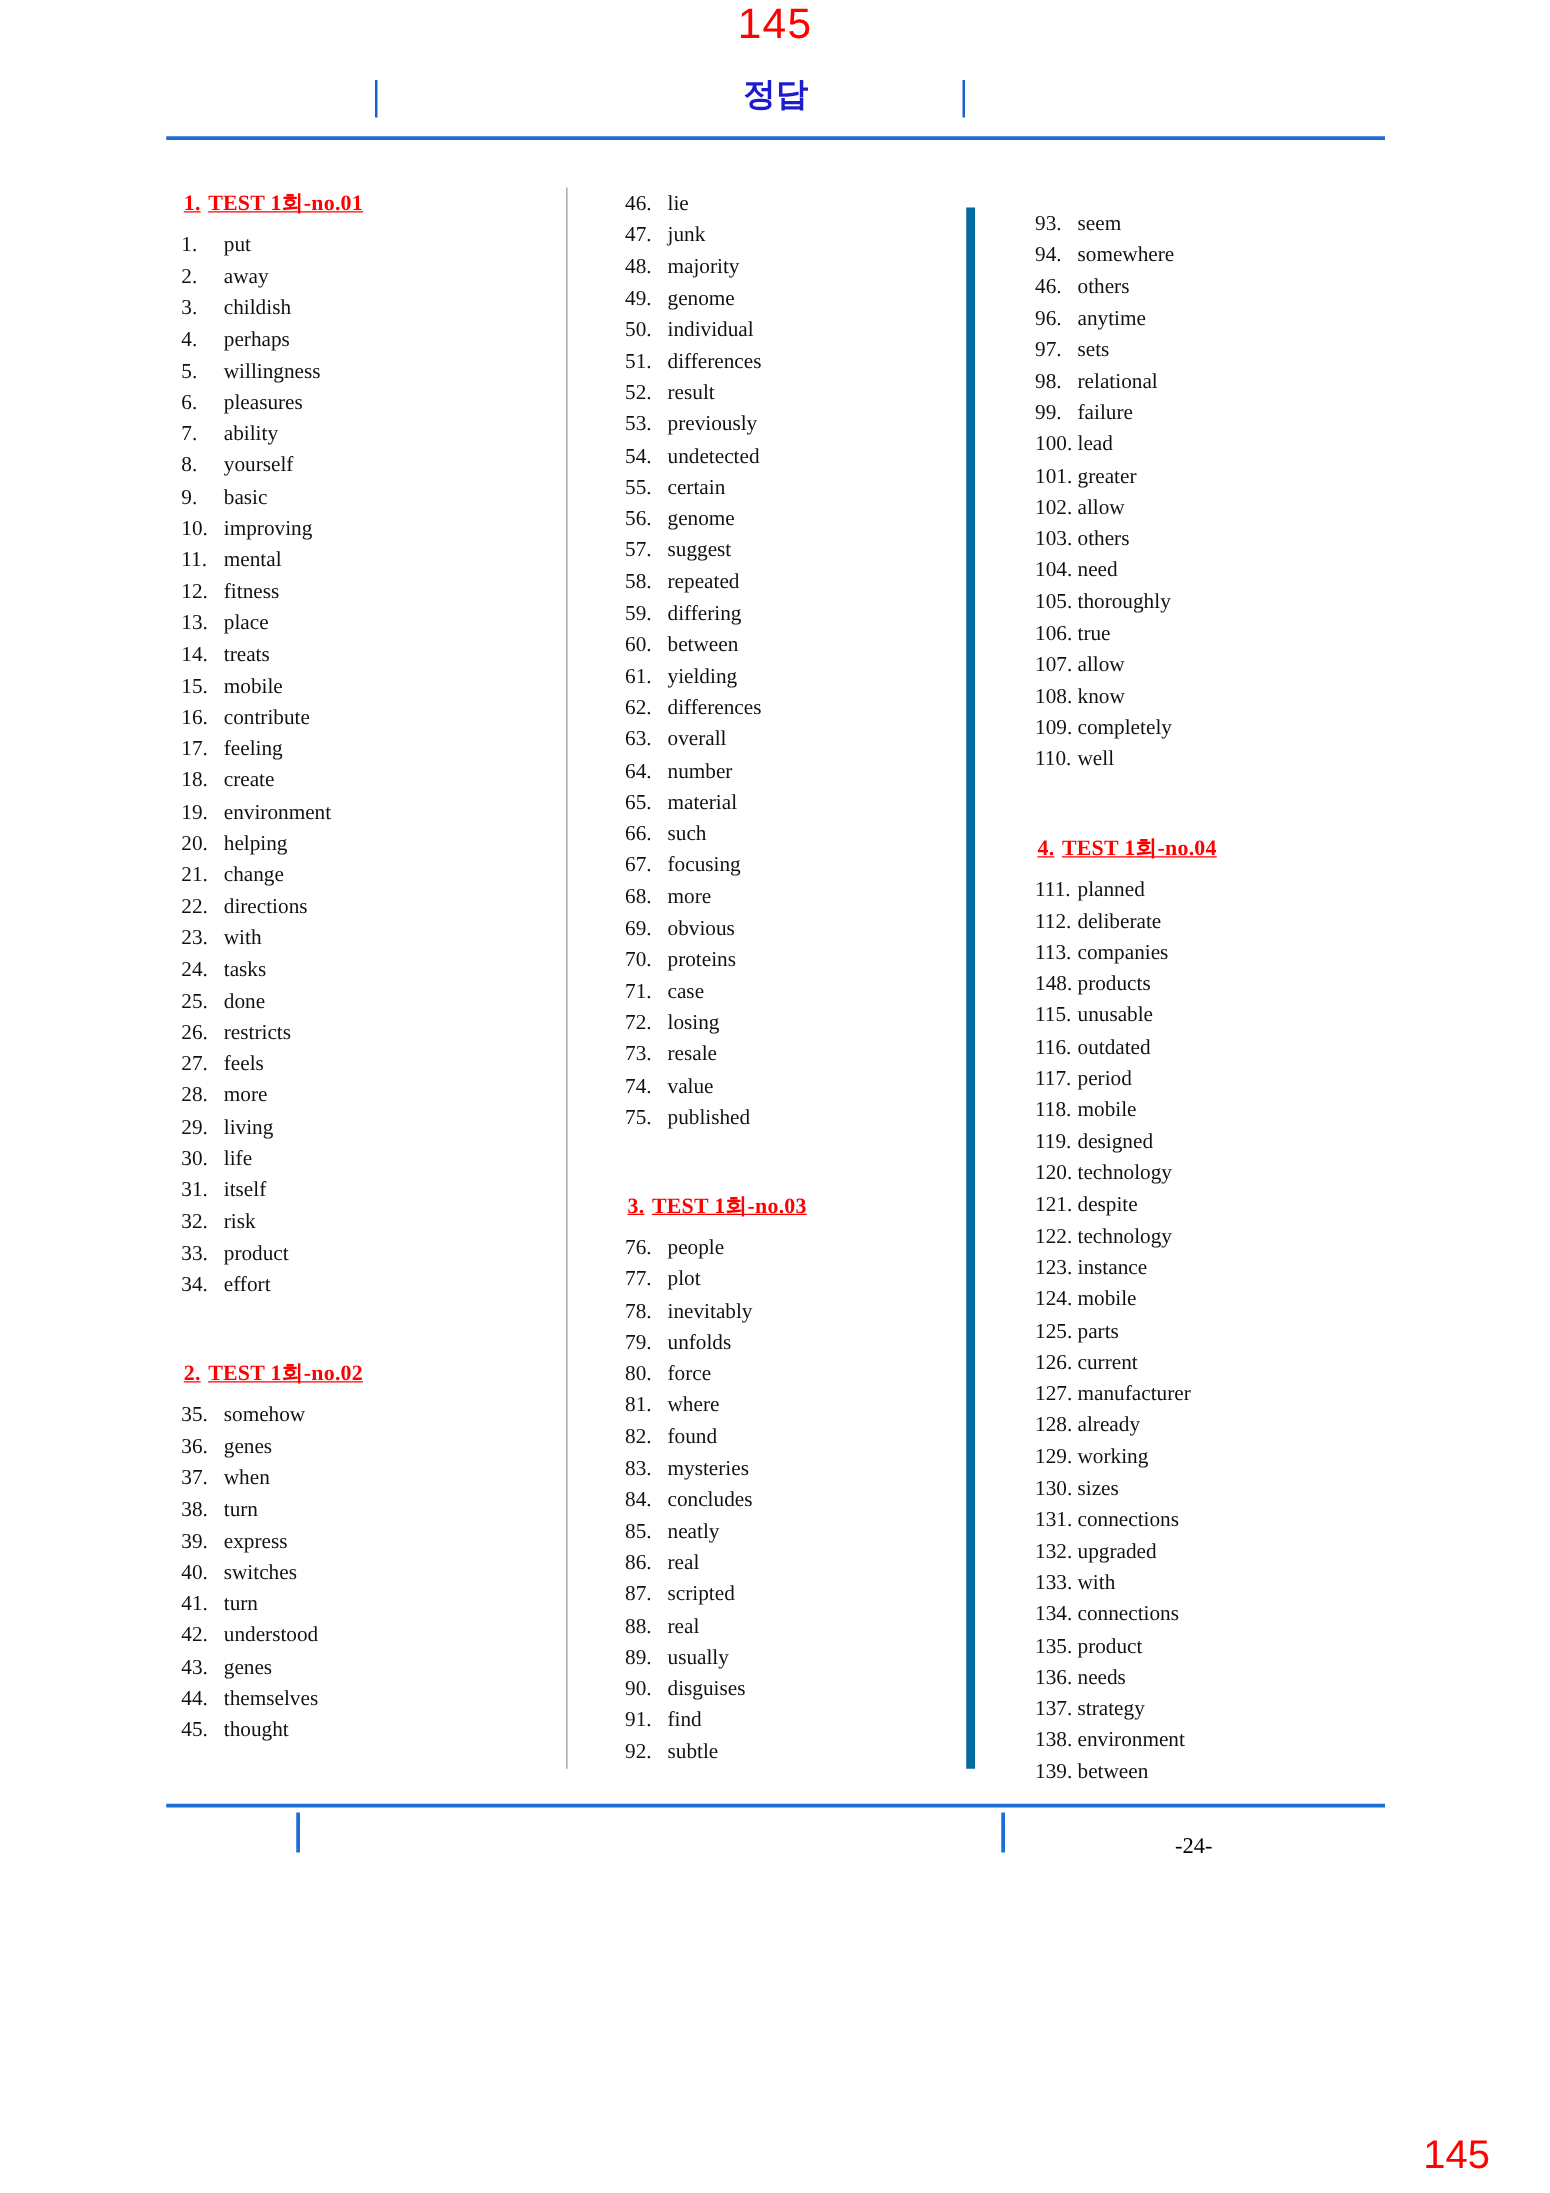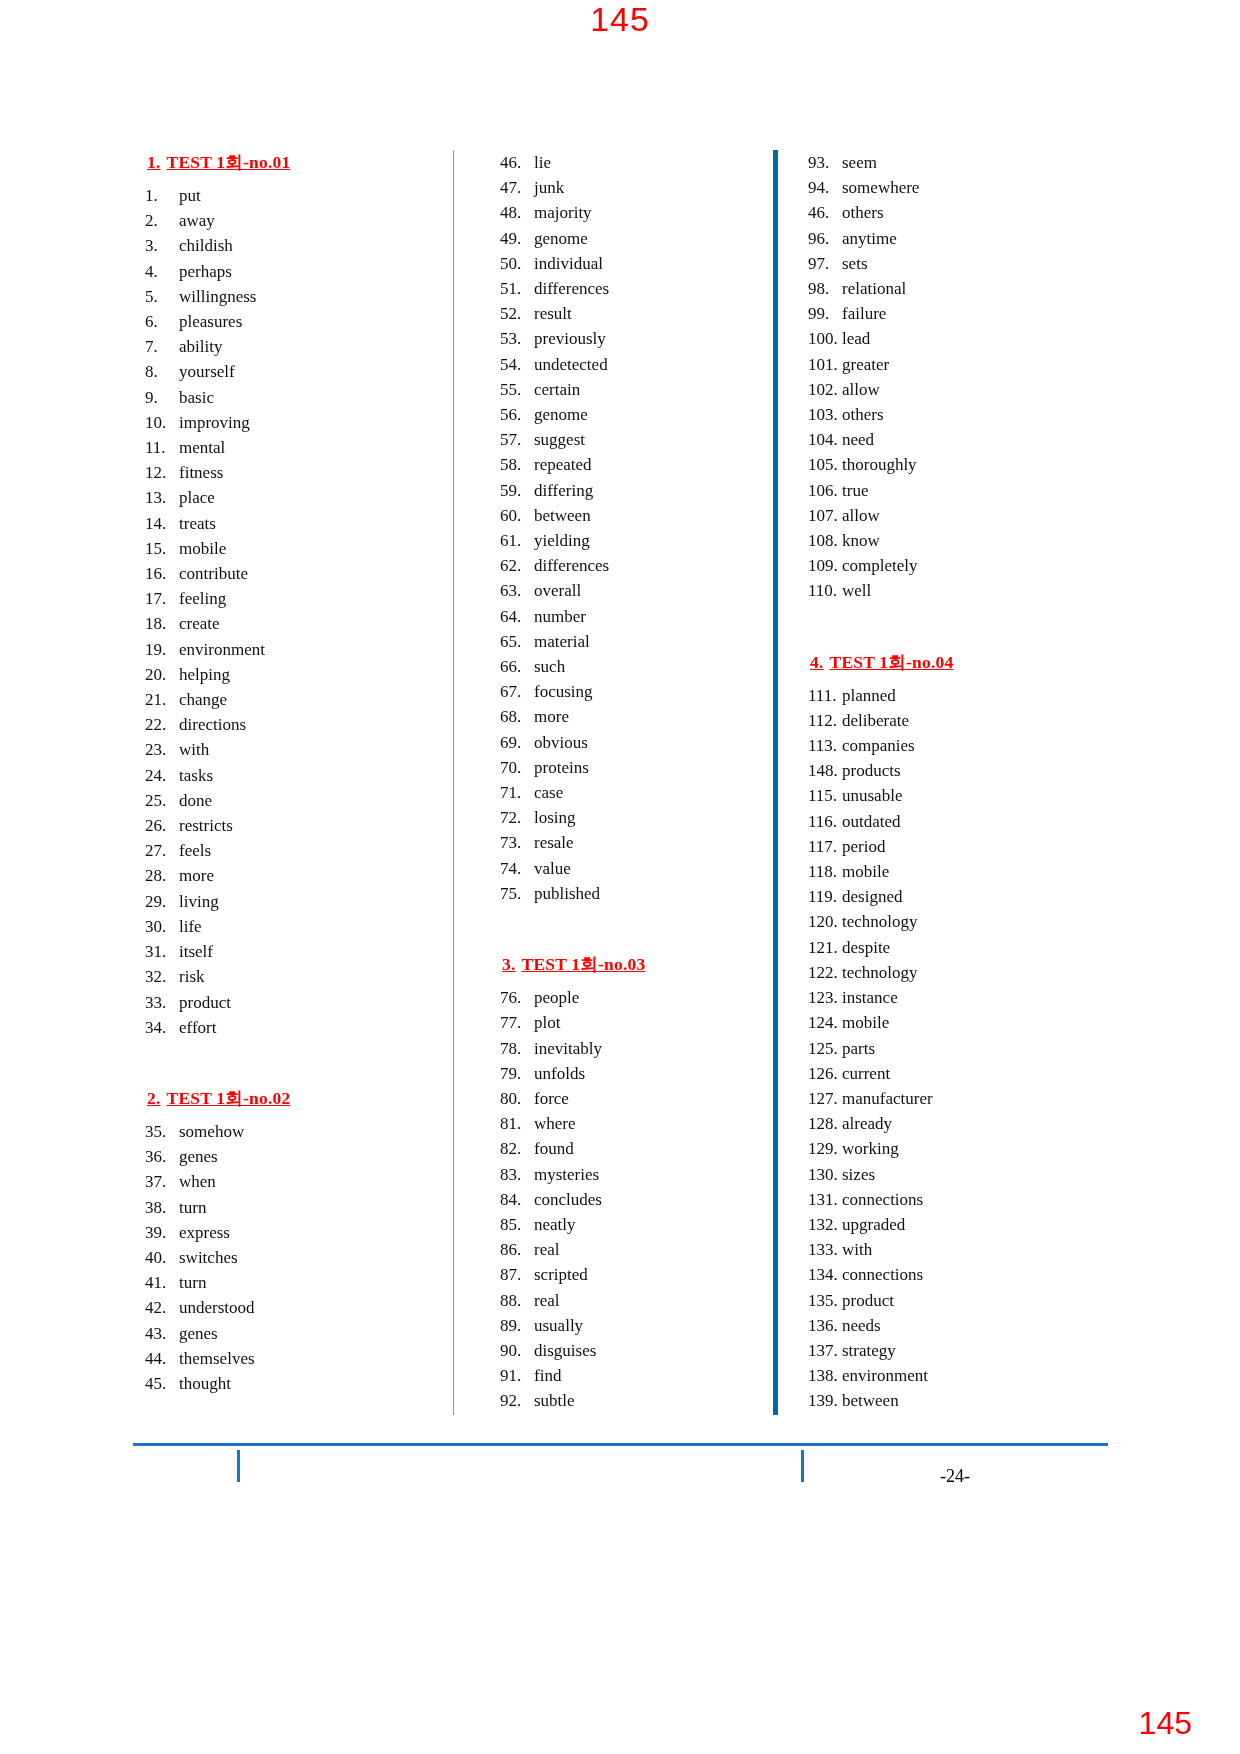--- a/index.html
+++ b/index.html
@@ -79,21 +79,21 @@
     height: 1265px;
     display: flex;
   }
   .col {
     position: relative;
     box-sizing: border-box;
     padding: 0 0 0 0;
   }
   .col-1 { width: 320px; padding-left: 12px; }
   .col-2 { width: 320px; padding-left: 46px; border-left: 1px solid #9a9a9a; }
-  .col-3 { width: 335px; padding-left: 30px; border-left: 5px solid #0369a1; }
+  .col-3 { width: 335px; padding-left: 48px; border-left: 7px solid #0369a1; margin-top: 16px; }
 
   .section-head {
     font-family: "Liberation Serif", serif;
     font-weight: bold;
     font-size: 17.5px;
     color: #ff0000;
     margin: 0 0 9px 2px;
     letter-spacing: 0.2px;
     text-decoration: underline;
   }
@@ -154,20 +154,26 @@
     color: #ff0000;
   }
 </style>
 </head>
 <body>
 
 <div class="page">
 
   <div class="top-page-number">145</div>
 
+  <div class="header-band">
+    <div class="header-tick left"></div>
+    <div class="header-tick right"></div>
+    <div class="header-title">정답</div>
+    <div class="header-rule"></div>
+  </div>
 
   <div class="columns">
     <div class="col col-1">
         <div class="section-head"><span class="sh-num">1.</span><span>TEST 1회-no.01</span></div>
         <div class="entry"><span class="num">1.</span><span class="word">put</span></div>
         <div class="entry"><span class="num">2.</span><span class="word">away</span></div>
         <div class="entry"><span class="num">3.</span><span class="word">childish</span></div>
         <div class="entry"><span class="num">4.</span><span class="word">perhaps</span></div>
         <div class="entry"><span class="num">5.</span><span class="word">willingness</span></div>
         <div class="entry"><span class="num">6.</span><span class="word">pleasures</span></div>

